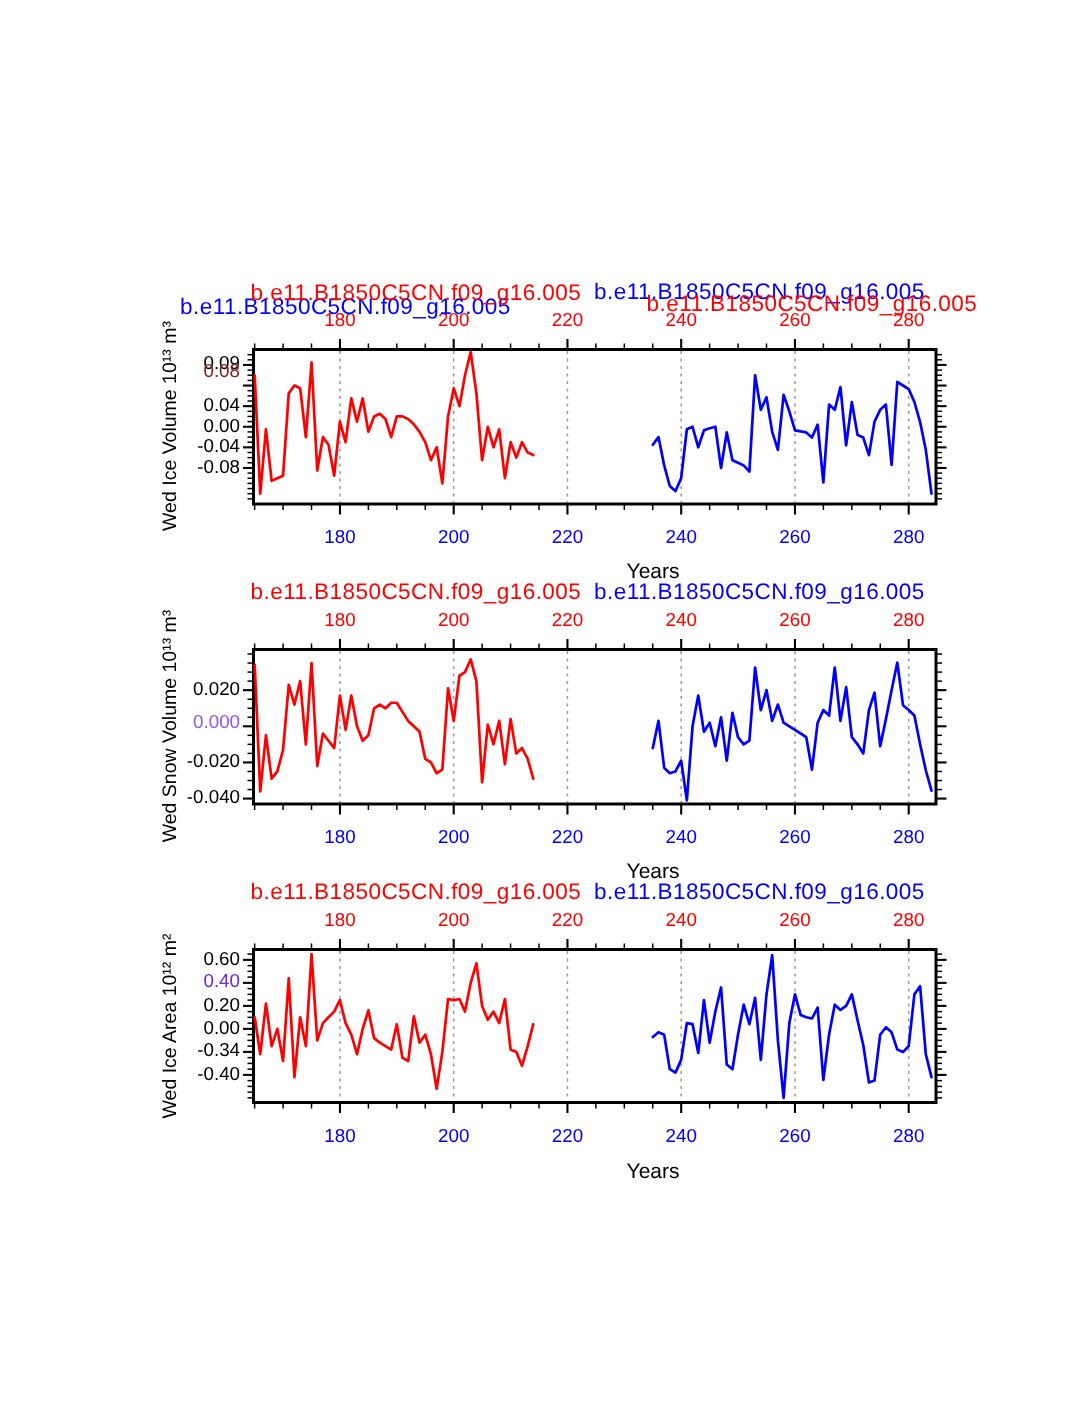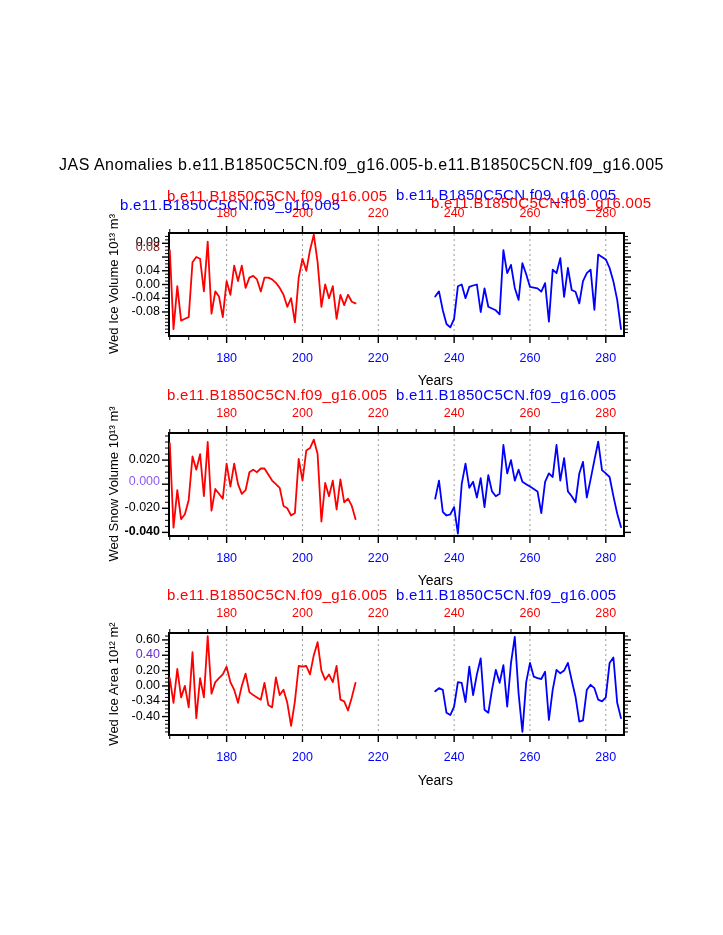--- a/index.html
+++ b/index.html
@@ -332,21 +332,20 @@
       <line x1="169" y1="647.5714285714286" x2="165" y2="647.5714285714286" stroke="#000" stroke-width="1"></line>
       <line x1="624" y1="647.5714285714286" x2="628" y2="647.5714285714286" stroke="#000" stroke-width="1"></line>
       <line x1="169" y1="643.7368421052631" x2="165" y2="643.7368421052631" stroke="#000" stroke-width="1"></line>
       <line x1="624" y1="643.7368421052631" x2="628" y2="643.7368421052631" stroke="#000" stroke-width="1"></line>
       <line x1="169" y1="636.0676691729324" x2="165" y2="636.0676691729324" stroke="#000" stroke-width="1"></line>
       <line x1="624" y1="636.0676691729324" x2="628" y2="636.0676691729324" stroke="#000" stroke-width="1"></line>
       <polyline points="169.8,678.2 173.5,702.8 177.3,669.0 181.1,697.4 184.9,685.9 188.7,707.4 192.5,652.2 196.3,718.1 200.1,678.2 203.9,697.4 207.7,636.1 211.5,693.6 215.3,682.1 219.0,678.2 222.8,674.4 226.6,666.7 230.4,682.1 234.2,689.8 238.0,702.8 241.8,685.9 245.6,673.6 249.4,692.1 253.2,695.1 257.0,697.4 260.8,699.7 264.5,682.8 268.3,705.1 272.1,707.4 275.9,677.5 279.7,695.1 283.5,689.8 287.3,702.8 291.1,725.8 294.9,701.3 298.7,666.0 302.5,666.7 306.3,666.0 310.0,674.4 313.8,655.2 317.6,642.2 321.4,670.6 325.2,679.8 329.0,674.4 332.8,682.1 336.6,666.0 340.4,699.7 344.2,701.3 348.0,710.5 351.8,697.4 355.5,682.8" fill="none" stroke="#ff0000" stroke-width="1.8" stroke-linejoin="round" stroke-linecap="round"></polyline>
       <polyline points="435.2,691.3 439.0,688.2 442.8,689.8 446.5,712.8 450.3,715.1 454.1,706.6 457.9,682.1 461.7,682.8 465.5,702.0 469.3,666.7 473.1,695.1 476.9,674.4 480.7,658.3 484.5,709.7 488.3,712.8 492.0,689.8 495.8,669.8 499.6,682.8 503.4,665.2 507.2,706.6 511.0,662.9 514.8,636.8 518.6,693.6 522.4,731.9 526.2,682.1 530.0,662.9 533.8,676.7 537.5,678.2 541.3,679.0 545.1,671.7 548.9,720.0 552.7,689.8 556.5,669.8 560.3,673.3 564.1,670.6 567.9,662.9 571.7,680.2 575.5,696.7 579.3,721.7 583.0,720.4 586.8,689.8 590.6,684.8 594.4,688.2 598.2,699.7 602.0,701.3 605.8,697.4 609.6,662.9 613.4,657.5 617.2,702.8 621.0,718.1" fill="none" stroke="#0000ff" stroke-width="1.8" stroke-linejoin="round" stroke-linecap="round"></polyline>
     </svg>
 
-  <div class="t title">JAS Anomalies b.e11.B1850C5CN.f09_g16.005-b.e11.B1850C5CN.f09_g16.005</div>
 
   <span class="t run blue" style="left:120px;top:196px">b.e11.B1850C5CN.f09_g16.005</span>
   <span class="t run red" style="left:167px;top:187px">b.e11.B1850C5CN.f09_g16.005</span>
   <span class="t run blue" style="left:396px;top:186px">b.e11.B1850C5CN.f09_g16.005</span>
   <span class="t run red" style="left:431px;top:194px">b.e11.B1850C5CN.f09_g16.005</span>
 
   <span class="t run red" style="left:167px;top:386px">b.e11.B1850C5CN.f09_g16.005</span>
   <span class="t run blue" style="left:396px;top:386px">b.e11.B1850C5CN.f09_g16.005</span>
 
   <span class="t run red" style="left:167px;top:586px">b.e11.B1850C5CN.f09_g16.005</span>
@@ -386,21 +385,21 @@
     <span class="num blue" style="left: 361.3px; top: 551px; color: rgb(0, 0, 255);">220</span>
     <span class="num red" style="left: 437.133px; top: 406px; color: rgb(255, 0, 0);">240</span>
     <span class="num blue" style="left: 437.133px; top: 551px; color: rgb(0, 0, 255);">240</span>
     <span class="num red" style="left: 512.967px; top: 406px; color: rgb(255, 0, 0);">260</span>
     <span class="num blue" style="left: 512.967px; top: 551px; color: rgb(0, 0, 255);">260</span>
     <span class="num red" style="left: 588.8px; top: 406px; color: rgb(255, 0, 0);">280</span>
     <span class="num blue" style="left: 588.8px; top: 551px; color: rgb(0, 0, 255);">280</span>
     <span class="ynum" style="left: 104px; top: 452.105px; color: #000000;">0.020</span>
     <span class="ynum" style="left: 104px; top: 474px; color: #8b5cf6;">0.000</span>
     <span class="ynum" style="left: 104px; top: 500.292px; color: rgb(0, 0, 0);">-0.020</span>
-    <span class="ynum" style="left: 104px; top: 524.386px; color: rgb(0, 0, 0); font-weight: bold;">-0.040</span>
+    <span class="ynum" style="left: 104px; top: 524.386px; color: rgb(0, 0, 0);">-0.040</span>
     <span class="num red" style="left: 209.633px; top: 606px; color: rgb(255, 0, 0);">180</span>
     <span class="num blue" style="left: 209.633px; top: 750px; color: rgb(0, 0, 255);">180</span>
     <span class="num red" style="left: 285.467px; top: 606px; color: rgb(255, 0, 0);">200</span>
     <span class="num blue" style="left: 285.467px; top: 750px; color: rgb(0, 0, 255);">200</span>
     <span class="num red" style="left: 361.3px; top: 606px; color: rgb(255, 0, 0);">220</span>
     <span class="num blue" style="left: 361.3px; top: 750px; color: rgb(0, 0, 255);">220</span>
     <span class="num red" style="left: 437.133px; top: 606px; color: rgb(255, 0, 0);">240</span>
     <span class="num blue" style="left: 437.133px; top: 750px; color: rgb(0, 0, 255);">240</span>
     <span class="num red" style="left: 512.967px; top: 606px; color: rgb(255, 0, 0);">260</span>
     <span class="num blue" style="left: 512.967px; top: 750px; color: rgb(0, 0, 255);">260</span>

